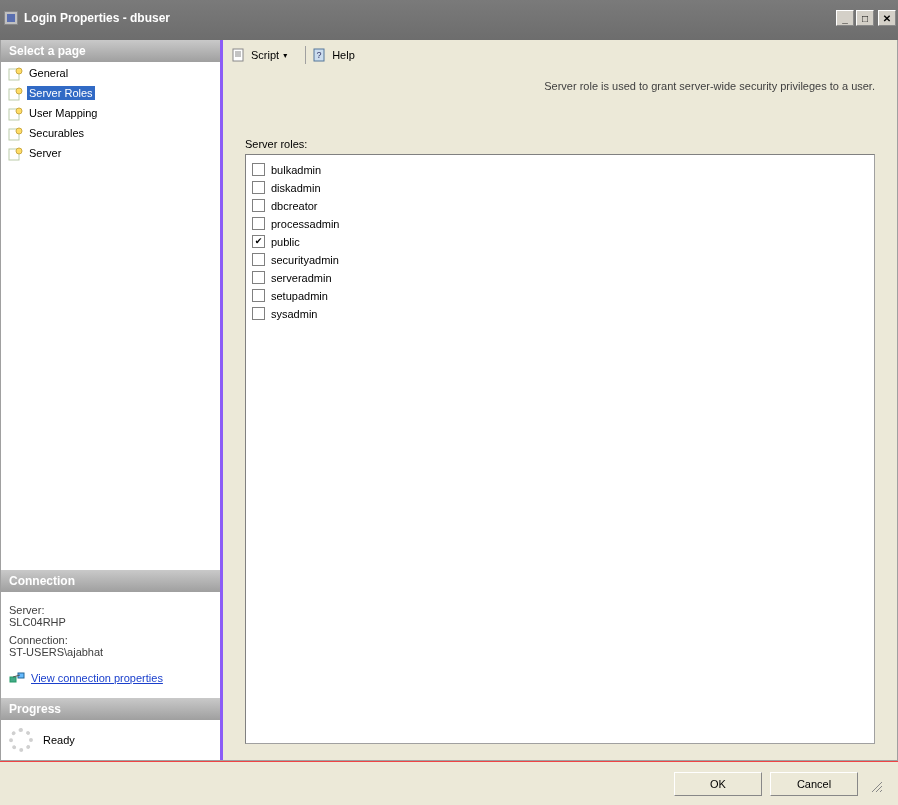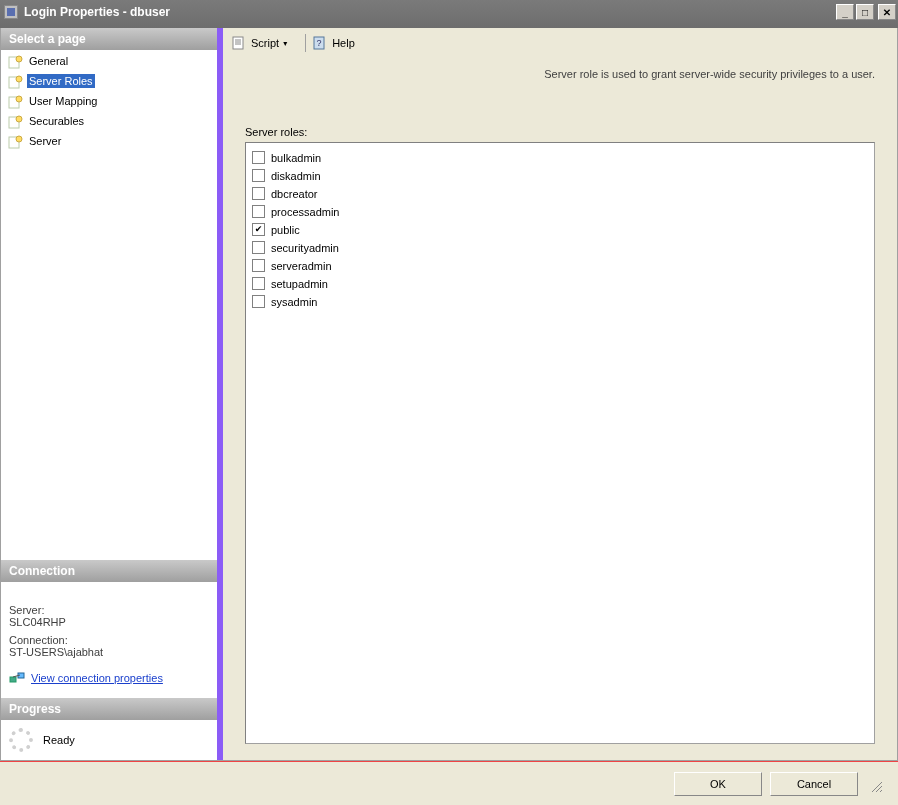--- a/index.html
+++ b/index.html
@@ -7,21 +7,21 @@
   font-family: Tahoma, Arial, sans-serif;
   font-size: 11px;
   background: #d4d0c8;
   width: 898px;
   height: 805px;
   overflow: hidden;
   display: flex;
   flex-direction: column;
 }
 .titlebar {
-  height: 28px;
+  height: 40px;
   background: linear-gradient(to bottom, #7a7a7a, #6d6d6d);
   color: #ffffff;
   display: flex;
   align-items: center;
   padding: 0 2px 4px 4px;
   font-weight: bold;
   font-size: 12px;
 }
 .title-icon {
   width: 14px; height: 14px;
@@ -48,21 +48,21 @@
   display: flex;
   background: #ece9d8;
   border: 1px solid #a0a0a0;
   border-top: none;
 }
 .left-panel {
   width: 222px;
   display: flex;
   flex-direction: column;
   background: #84cc16;
-  border-right: 6px solid #8b5cf6;
+  border-right: 3px solid #8b5cf6;
 }
 .panel-header {
   background: linear-gradient(to bottom, #c9c9c9, #9f9f9f);
   color: #ffffff;
   padding: 4px 8px;
   font-weight: bold;
   font-size: 12px;
   height: 22px;
   display: flex; align-items: center;
 }
@@ -85,21 +85,21 @@
 .page-item .page-icon {
   width: 16px; height: 16px;
   margin-right: 4px;
   display: inline-flex; align-items: center; justify-content: center;
 }
 .page-item .page-label {
   padding: 1px 2px;
 }
 .conn-section {
   background: #ffffff;
-  padding: 16px 8px 12px 8px;
+  padding: 6px 8px 12px 8px;
   font-size: 11px;
   color: #404040;
 }
 .conn-section .label-line { margin-top: 6px; }
 .conn-link {
   display: flex; align-items: center;
   margin-top: 12px;
   color: #1a3fcc;
   text-decoration: underline;
   cursor: pointer;

